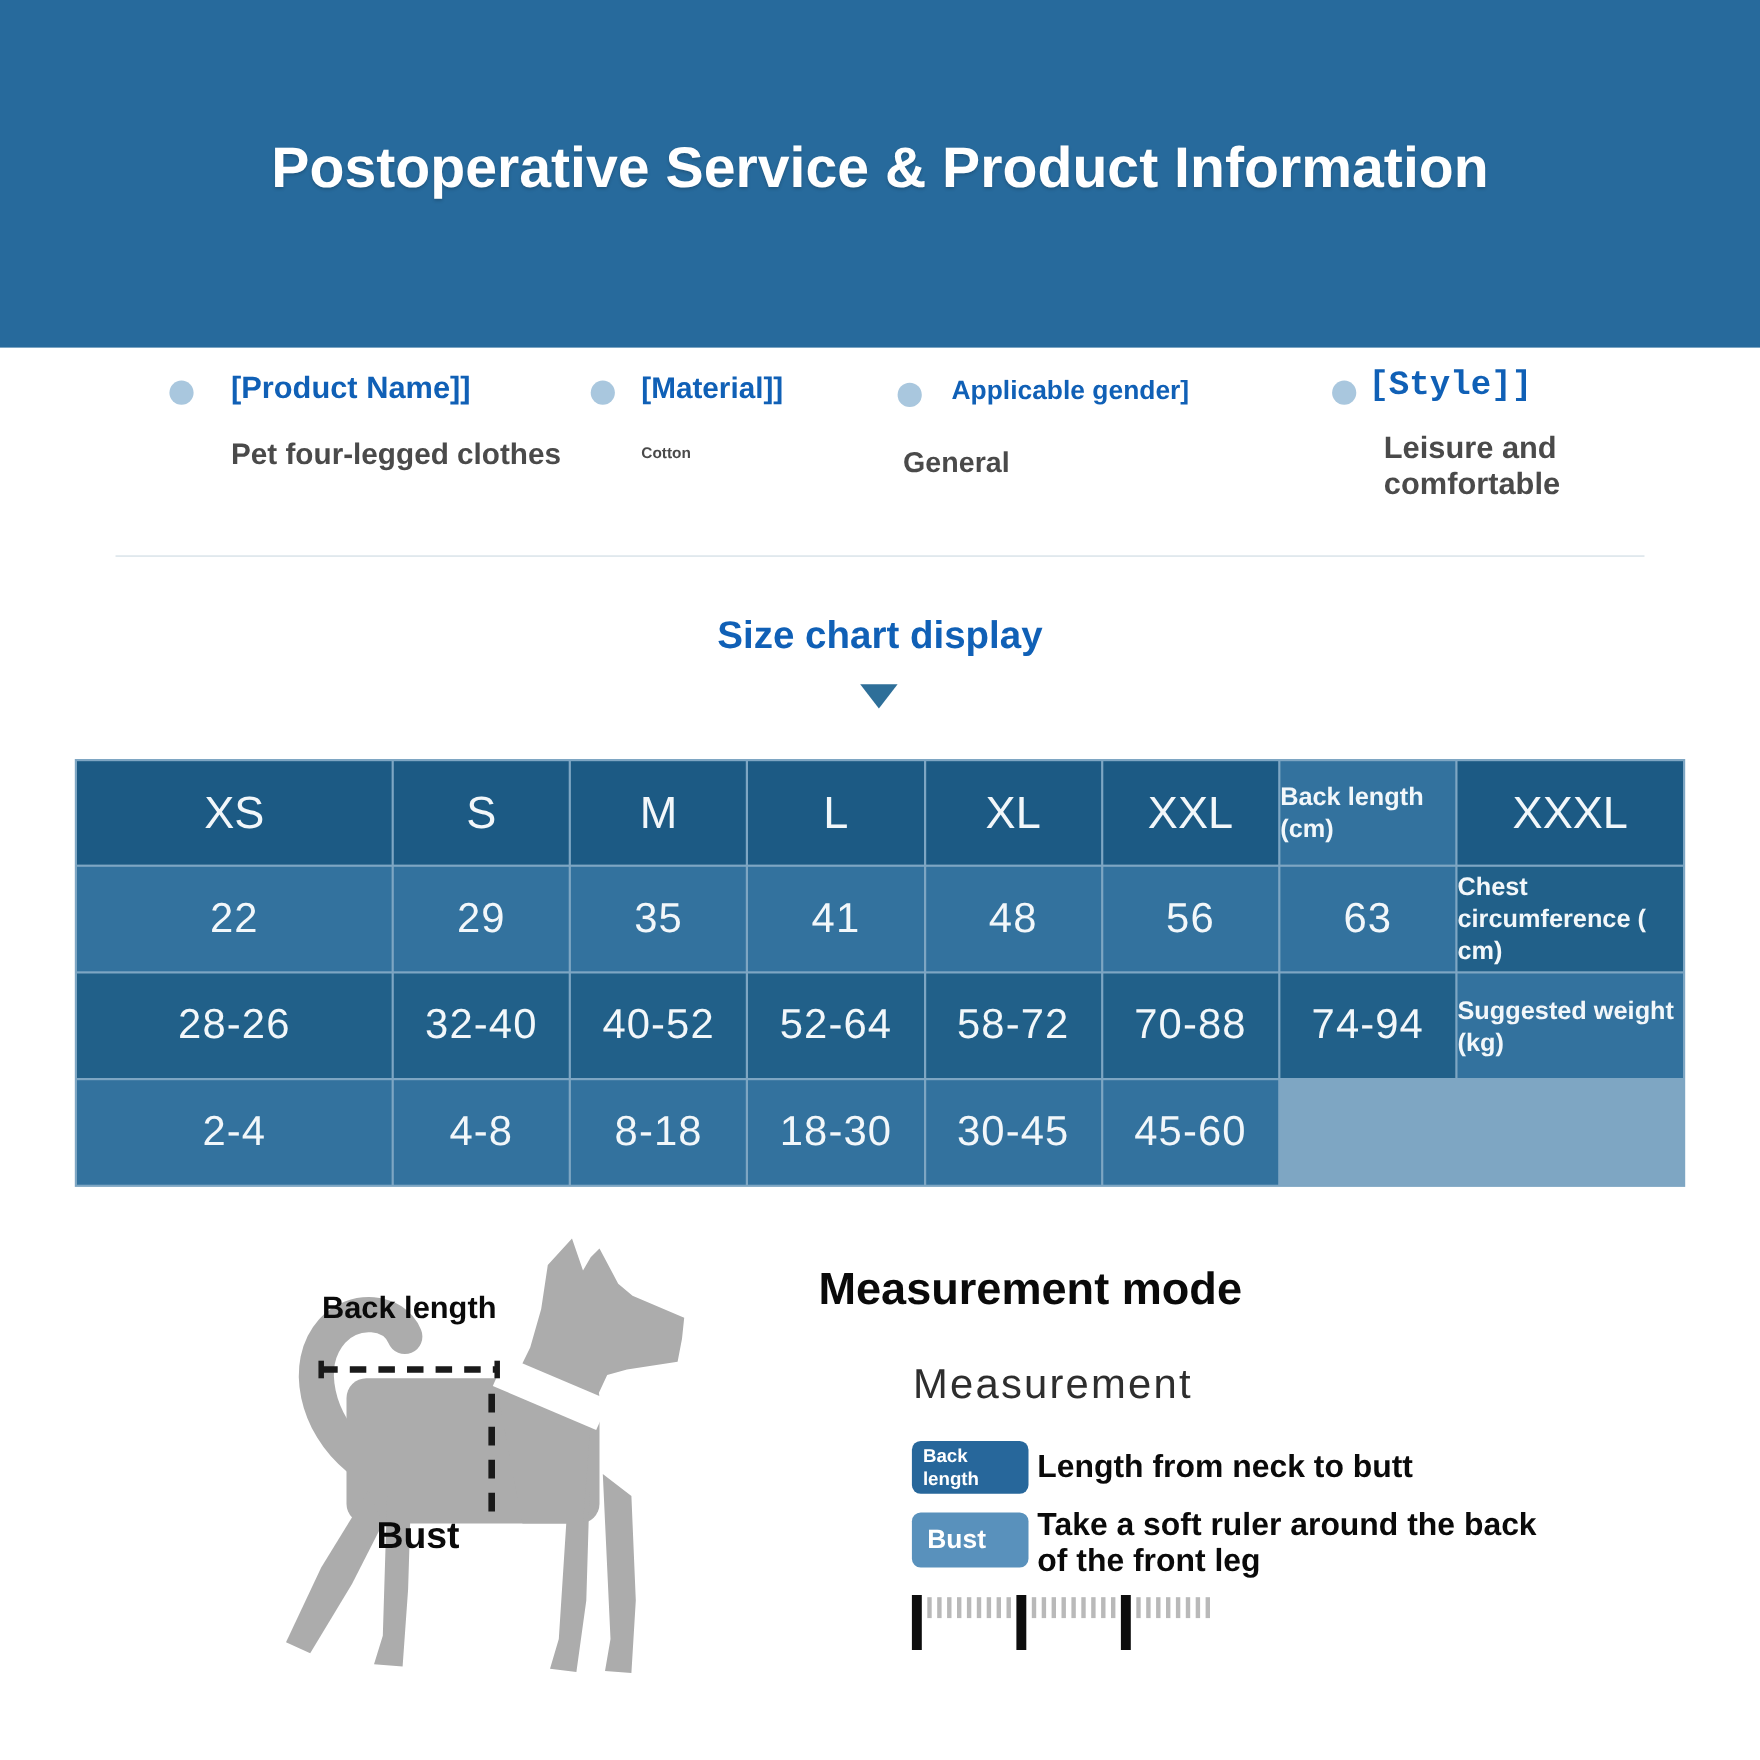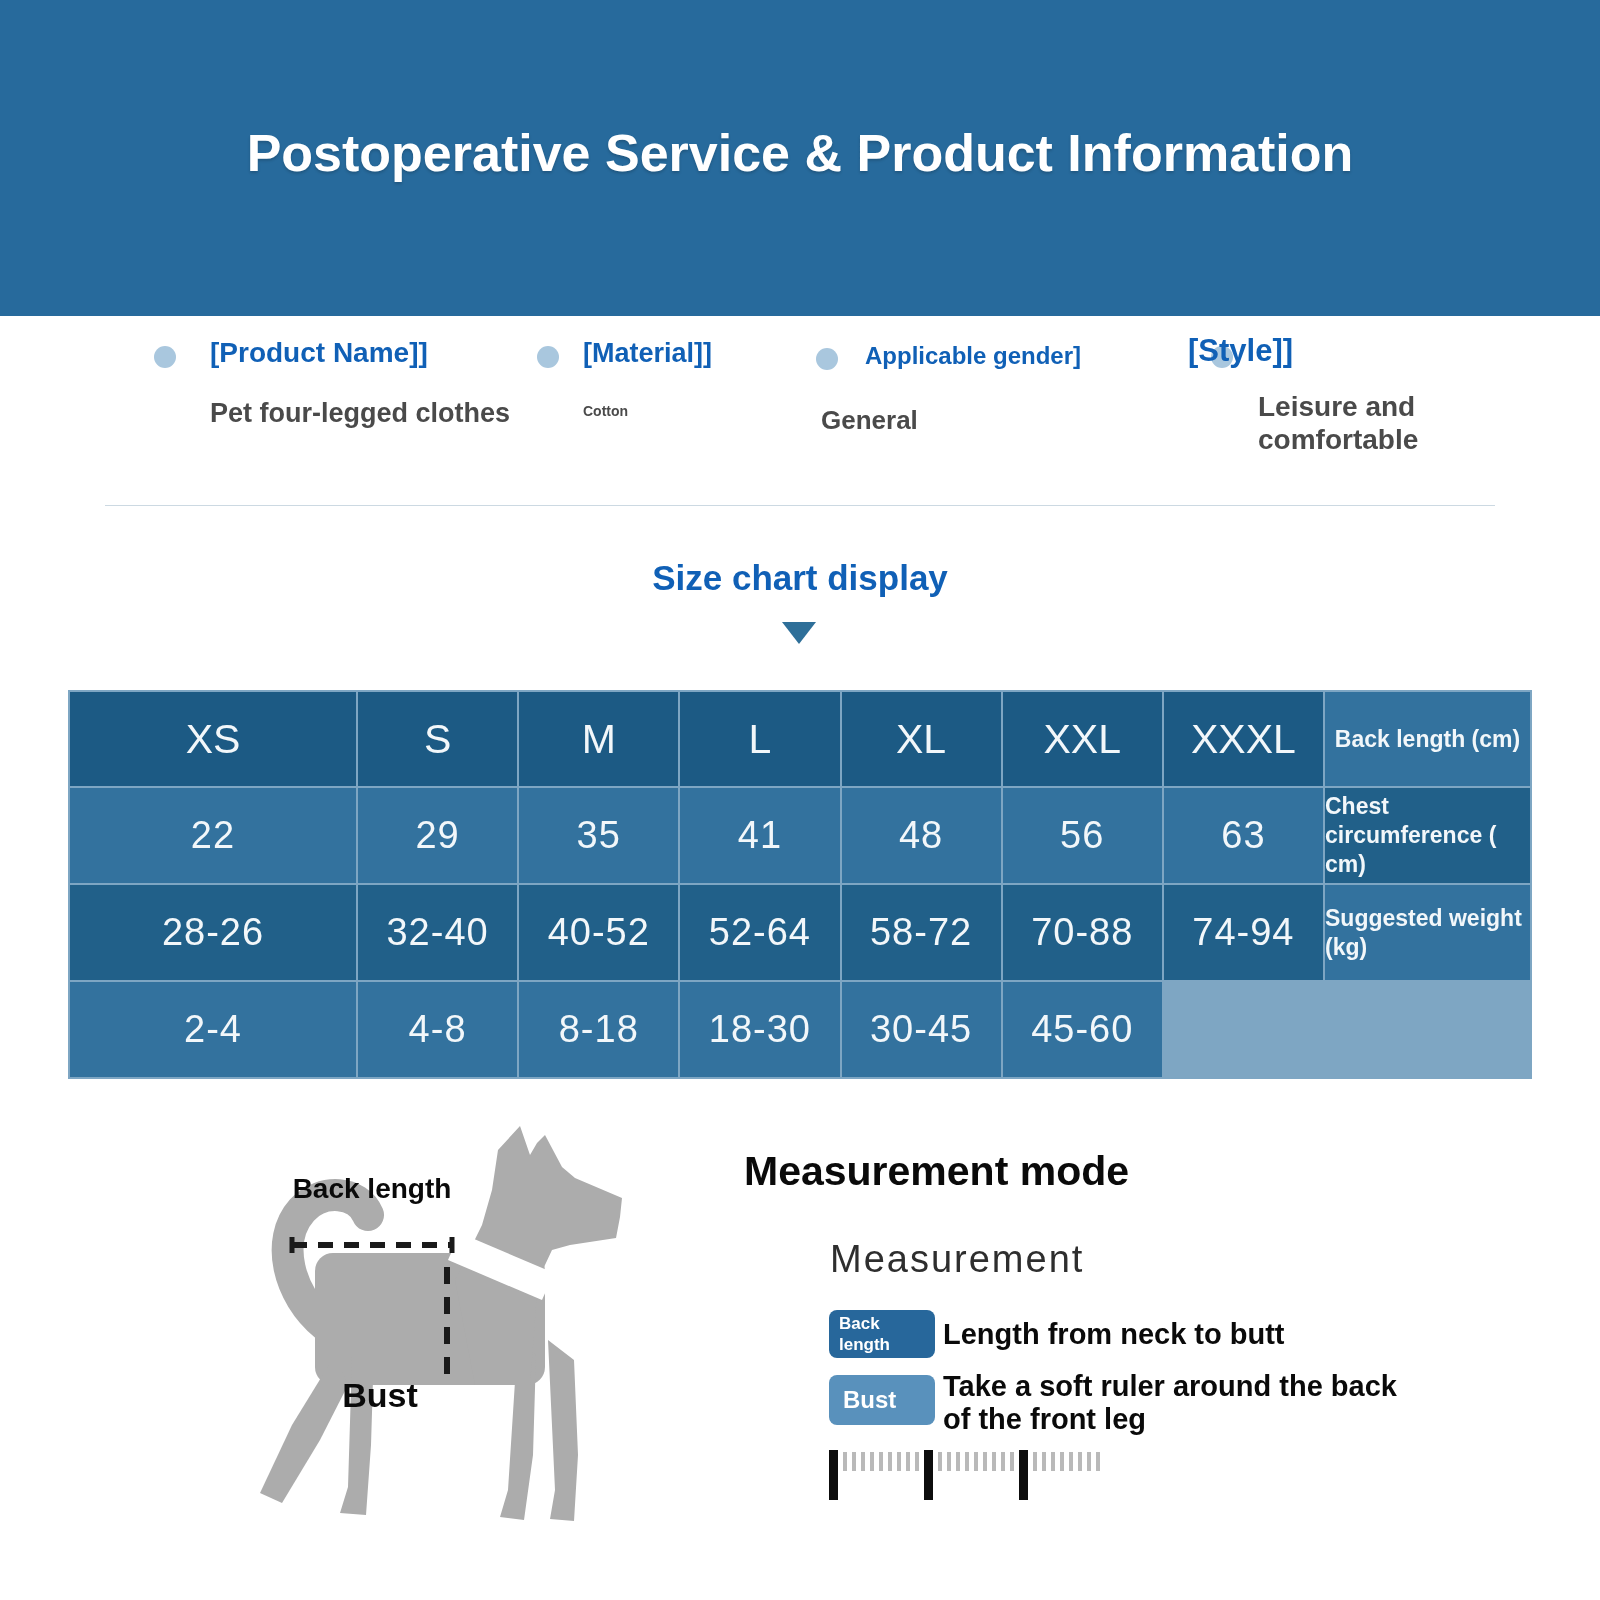--- a/index.html
+++ b/index.html
@@ -75,38 +75,38 @@
 
   <span class="dot" style="left:537px;top:346px;"></span>
   <div class="info-label" style="left:583px;top:338px;font-size:27px;">[Material]]</div>
   <div class="info-value" style="left:583px;top:403px;font-size:14px;">Cotton</div>
 
   <span class="dot" style="left:816px;top:348px;"></span>
   <div class="info-label" style="left:865px;top:342px;font-size:24px;">Applicable gender]</div>
   <div class="info-value" style="left:821px;top:405px;font-size:26px;">General</div>
 
   <span class="dot" style="left:1211px;top:346px;"></span>
-  <div class="info-label" style="left:1188px;top:333px;font-size:31px;">[Style]]</div>
+  <div class="info-label" style="left:1244px;top:333px;font-size:31px;font-family:Liberation Mono, monospace;">[Style]]</div>
   <div class="info-value" style="left:1258px;top:390px;font-size:28px;width:210px;">Leisure and comfortable</div>
 
   <div class="divider"></div>
 
   <div class="chart-heading">Size chart display</div>
   <div class="tri-down"></div>
 
   <div class="size-table">
     <div class="cell hdr colhead">XS</div>
     <div class="cell hdr colhead">S</div>
     <div class="cell hdr colhead">M</div>
     <div class="cell hdr colhead">L</div>
     <div class="cell hdr colhead">XL</div>
     <div class="cell hdr colhead">XXL</div>
+    <div class="cell light rowlabel">Back length (cm)</div>
+
     <div class="cell hdr colhead">XXXL</div>
-
-    <div class="cell light rowlabel">Back length (cm)</div>
     <div class="cell light num">22</div>
     <div class="cell light num">29</div>
     <div class="cell light num">35</div>
     <div class="cell light num">41</div>
     <div class="cell light num">48</div>
     <div class="cell light num">56</div>
     <div class="cell light num">63</div>
 
     <div class="cell dark rowlabel wrap">
         <span>Chest circumference ( cm)</span>

